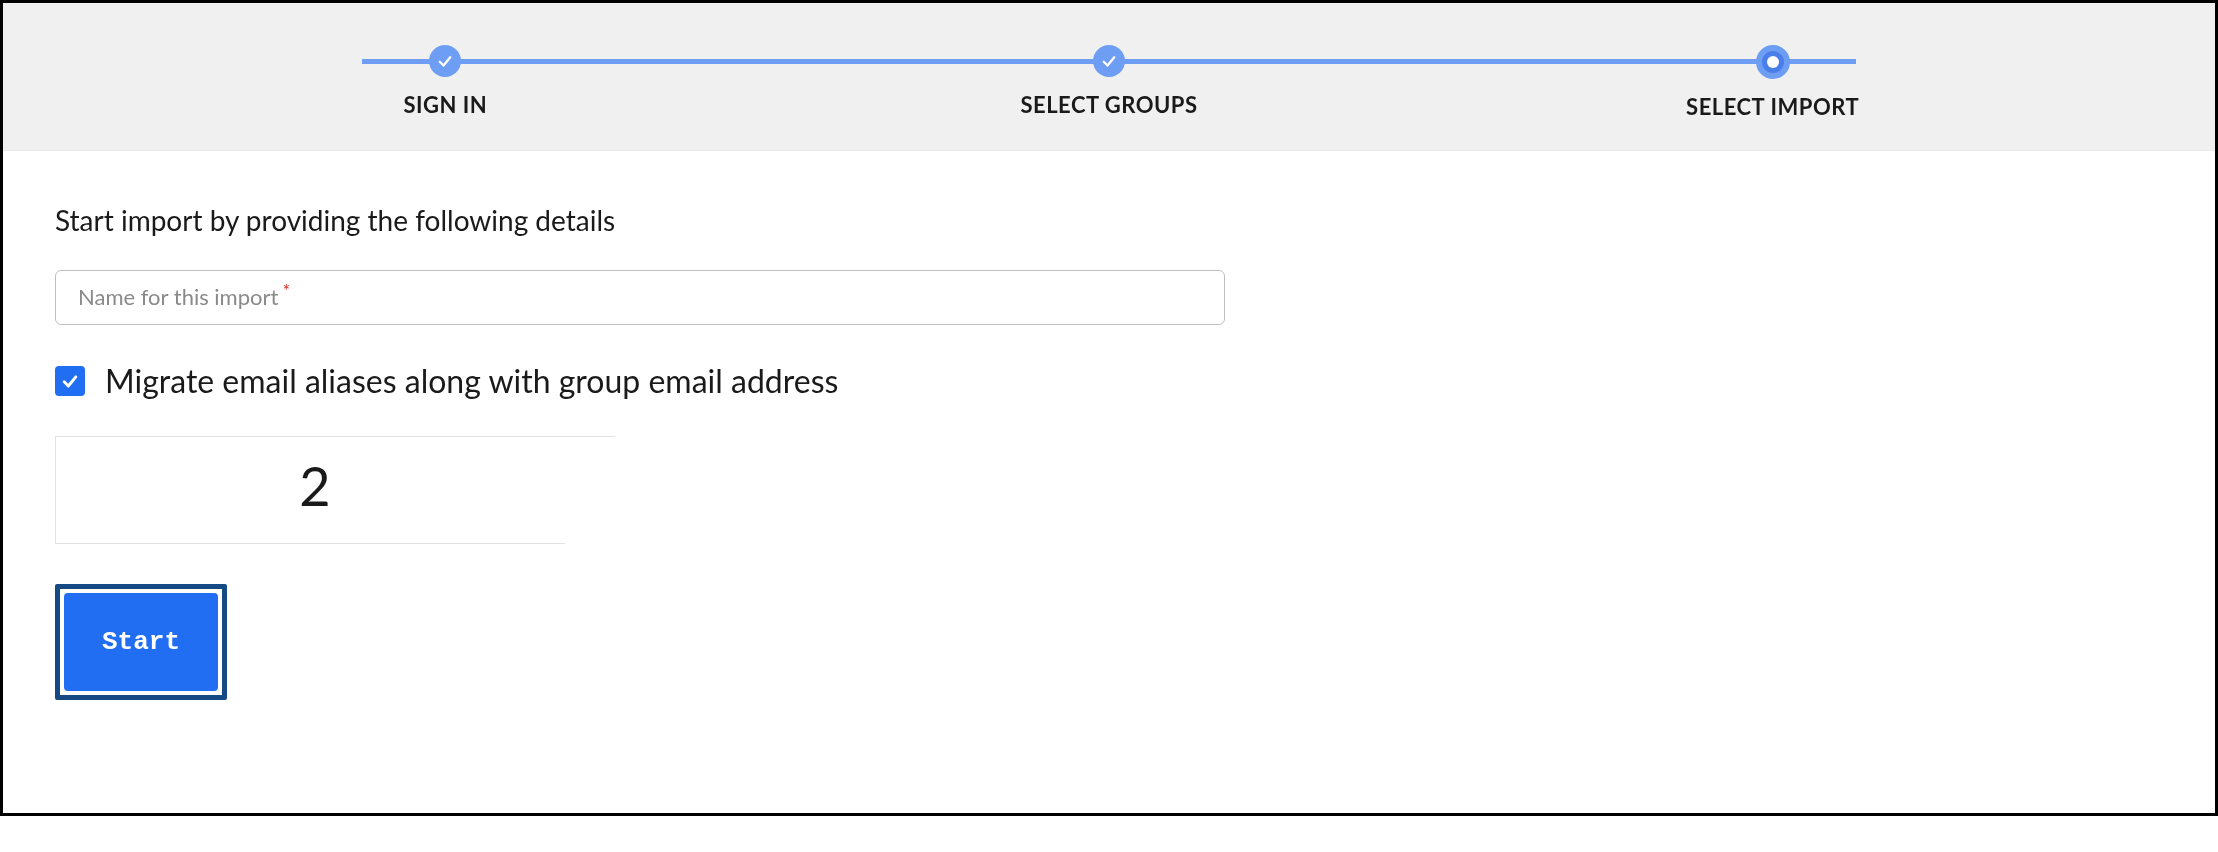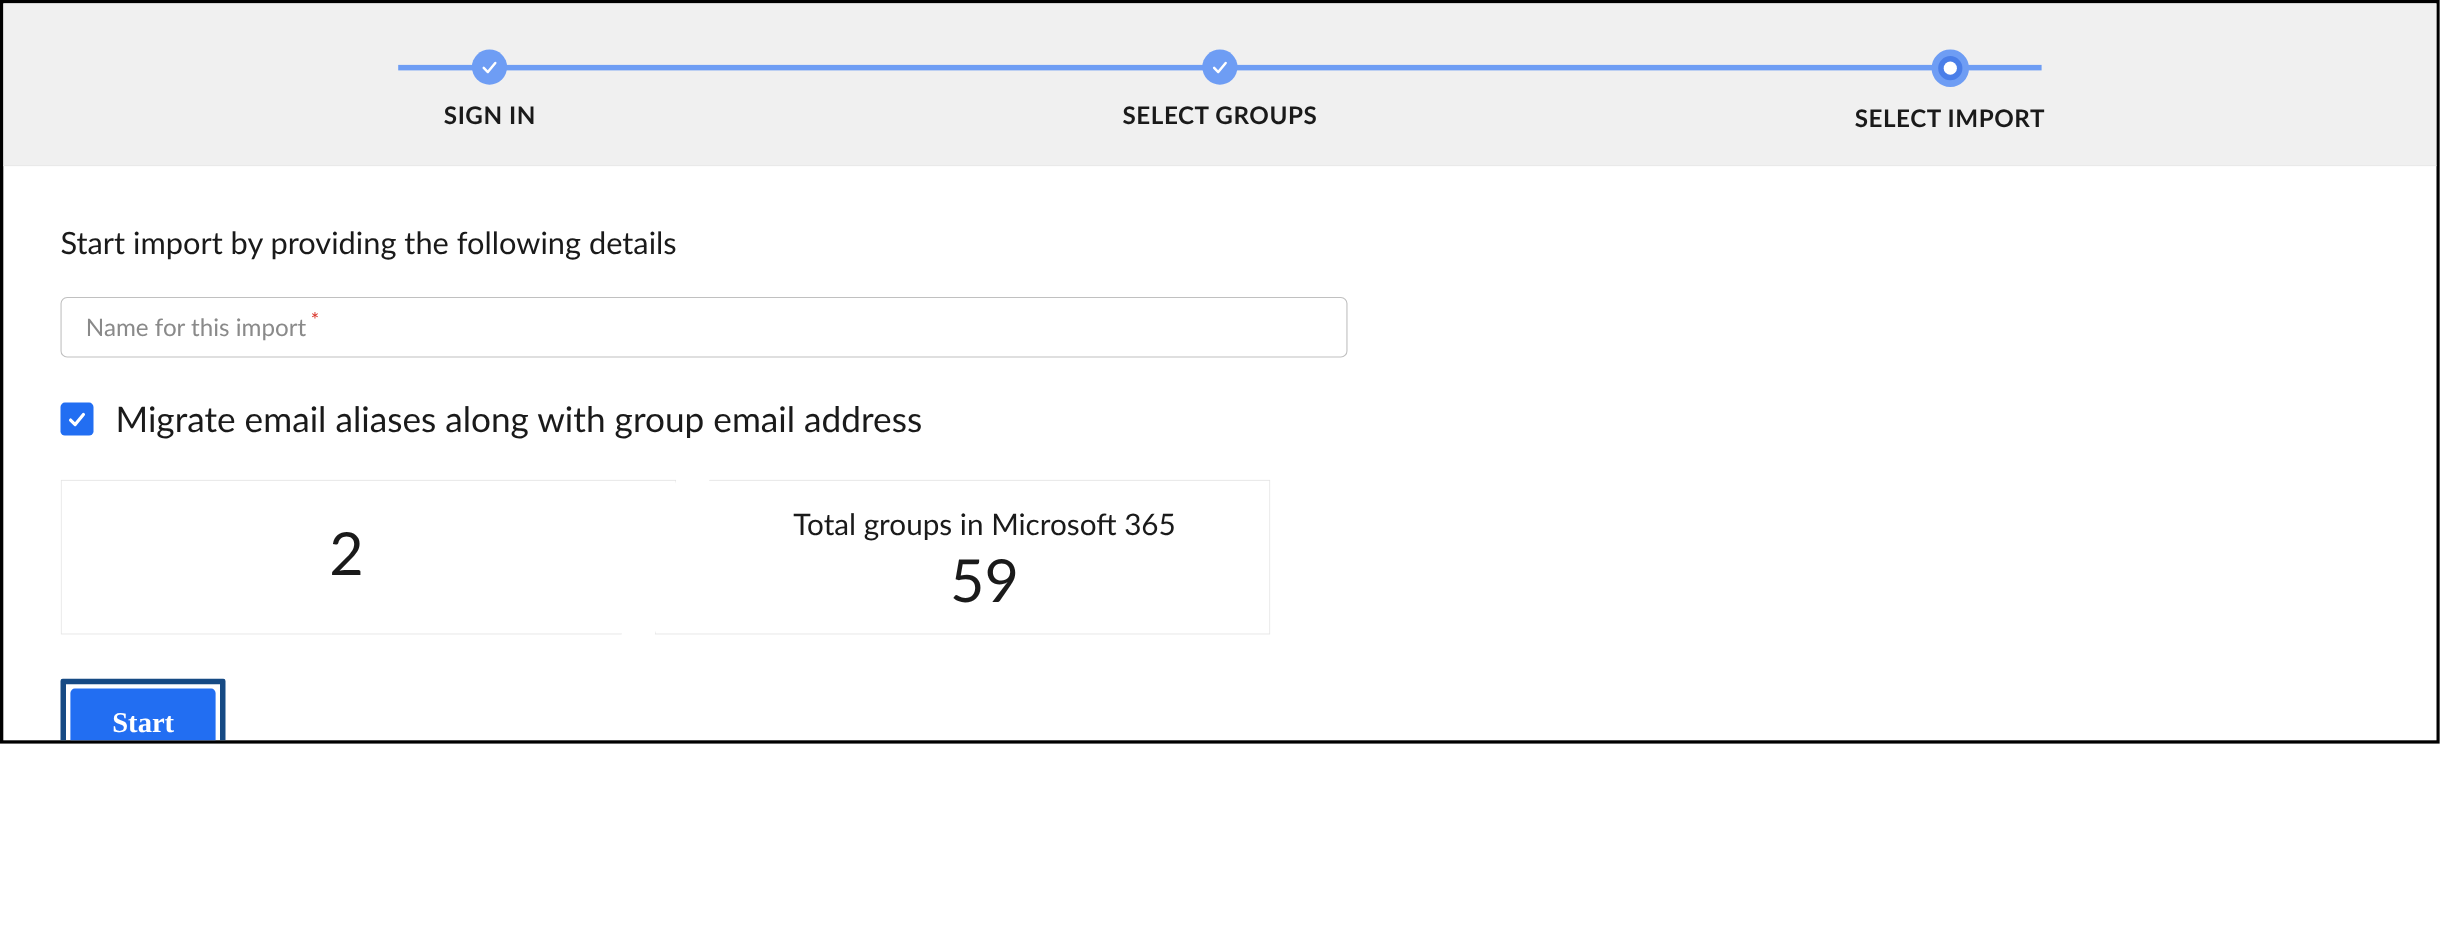--- a/index.html
+++ b/index.html
@@ -4,21 +4,21 @@
 <style>
   * { box-sizing: border-box; margin: 0; padding: 0; }
   html, body { width: 100%; height: 100%; }
   body {
     font-family: -apple-system, BlinkMacSystemFont, "Segoe UI", "Lato", "Helvetica Neue", Arial, sans-serif;
     background: #ffffff;
     color: #222;
   }
   .window {
     width: 2218px;
-    height: 676px;
+    height: 816px;
     border: 3px solid #000;
     background: #ffffff;
     position: relative;
     overflow: hidden;
   }
   
   .stepper {
     background: #f0f0f0;
     padding: 42px 0 30px 0;
     border-bottom: 1px solid #e9e9e9;
@@ -215,24 +215,24 @@
     border: 5px solid #164a84;
     padding: 4px;
     border-radius: 2px;
   }
   .start-btn {
     background: #226ef2;
     color: #ffffff;
     font-size: 26px;
     font-weight: 600;
     border: none;
-    padding: 16px 38px;
+    padding: 34px 38px;
     border-radius: 4px;
     cursor: pointer;
-    font-family: Liberation Serif, serif;
+    font-family: Liberation Mono, monospace;
     text-align: center;
   }
 </style>
 </head>
 <body>
 
 <div class="window">
 
   <div class="stepper">
     <div class="stepper-inner">
@@ -283,24 +283,20 @@
             <polyline points="5 13 10 18 19 7"></polyline>
           </svg>
       </div>
       <div class="checkbox-label">Migrate email aliases along with group email address</div>
     </div>
 
     <div class="cards">
       <div class="card first">
         <div class="big">2</div>
       </div>
-      <div class="card second">
-        <div class="small">Total groups in Microsoft 365</div>
-        <div class="big">59</div>
-      </div>
     </div>
 
     <div class="start-wrap">
       <button class="start-btn">Start</button>
     </div>
 
   </div>
 </div>
 
 </body></html>

